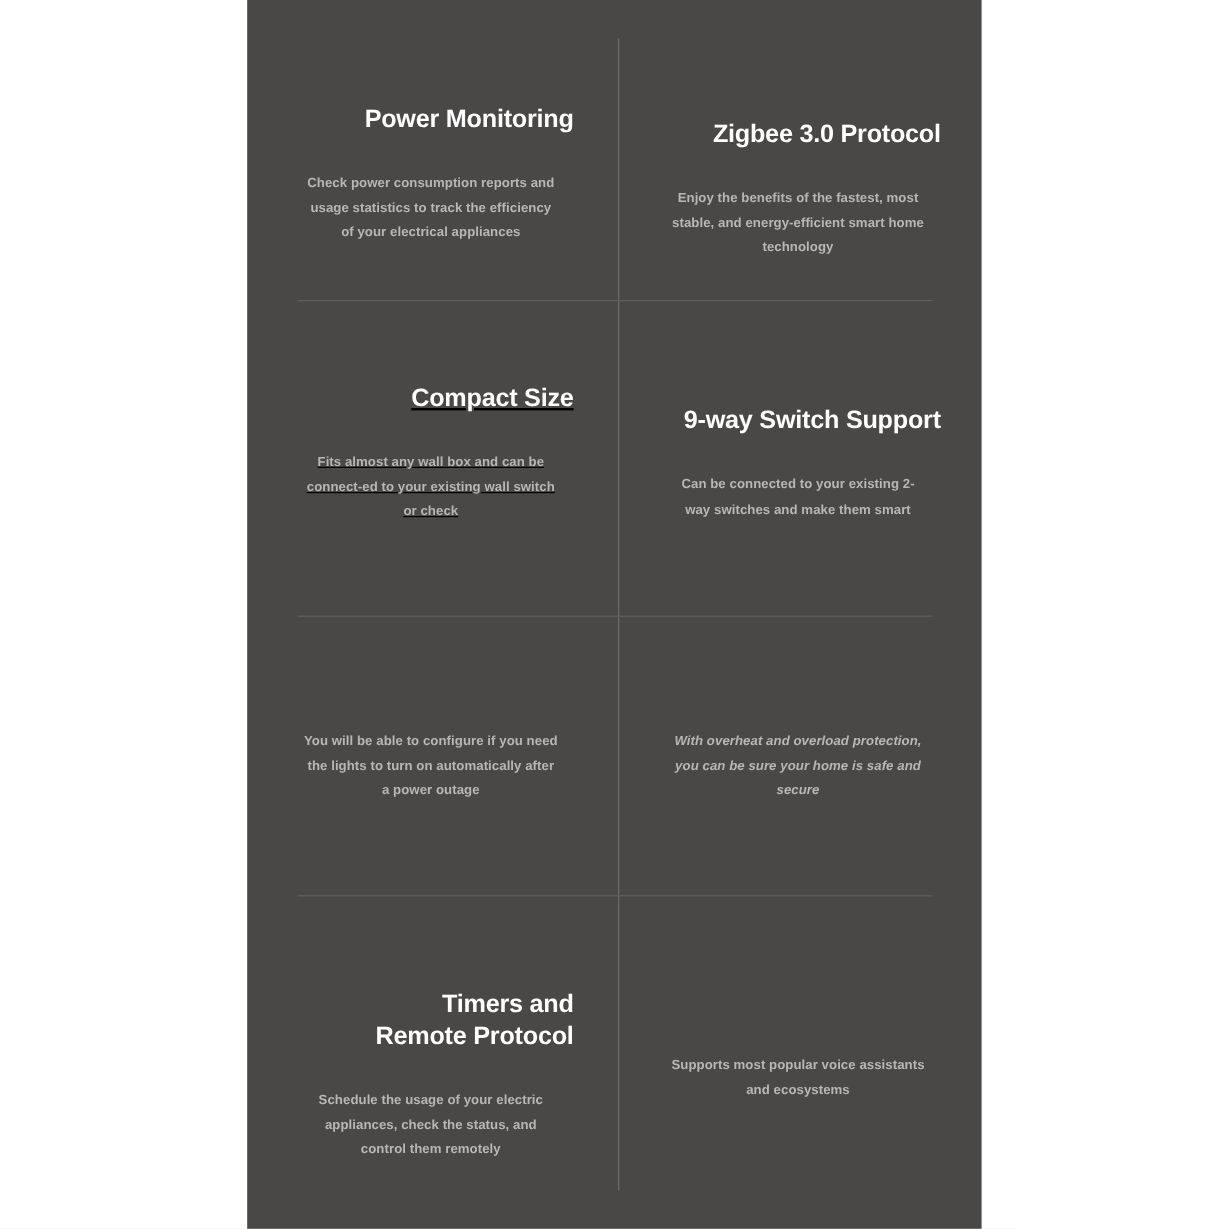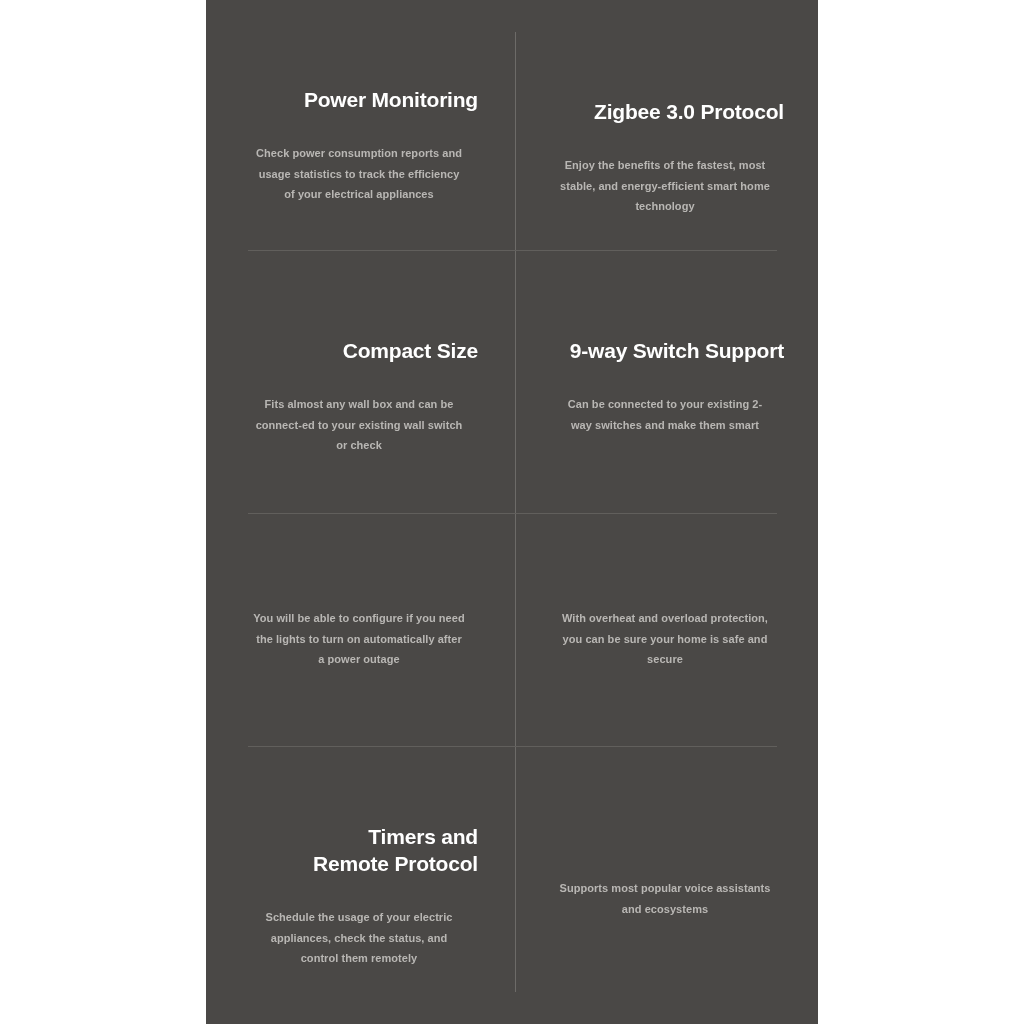--- a/index.html
+++ b/index.html
@@ -70,30 +70,30 @@
     font-size: 11px;
     font-weight: bold;
     line-height: 20.5px;
     letter-spacing: 0.05px;
   }
   .title-gap { height: 18px; }
 
   
   #cell-power-monitoring     { top: 86px;  }
   #cell-zigbee-protocol      { top: 98px;  }
-  #cell-compact-size         { top: 337px; }
+  #cell-compact-size         { top: 318px; text-decoration: underline; }
   #cell-two-way-switch       { top: 337px; }
   #cell-power-off-memory     { top: 578px; }
   #cell-advanced-protection  { top: 578px; }
   #cell-timers-remote        { top: 823px; }
   #cell-all-round-compat     { top: 848px; }
 
   
   #cell-zigbee-protocol     .cell-desc { padding: 0 2px; }
-  #cell-advanced-protection .cell-desc { padding: 0 2px; }
+  #cell-advanced-protection .cell-desc { padding: 0 2px; font-style: italic; }
 </style>
 </head>
 <body>
 
 <div id="feature-panel">
 
   <div class="v-divider"></div>
   <div class="h-divider d1"></div>
   <div class="h-divider d2"></div>
   <div class="h-divider d3"></div>

